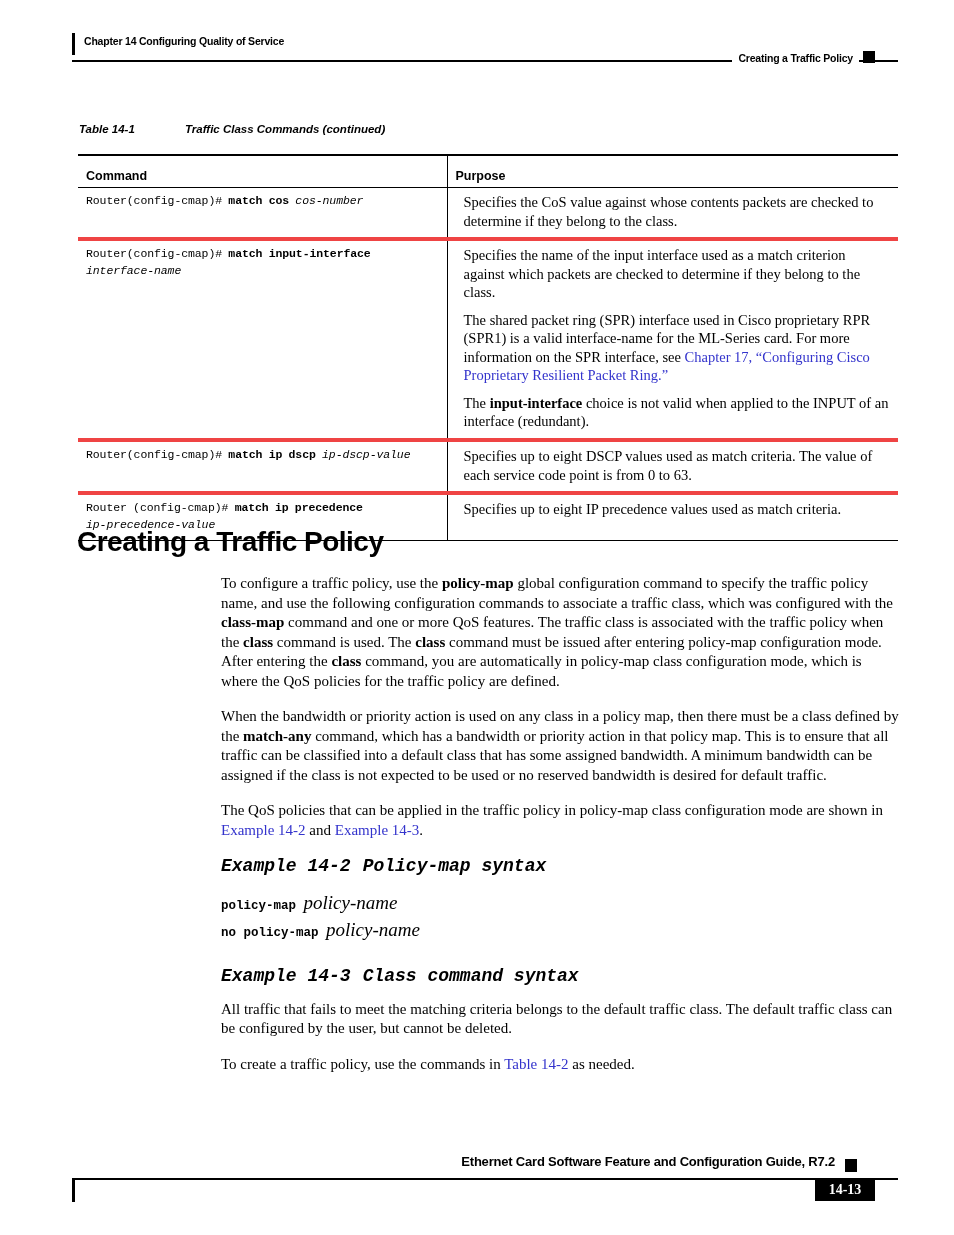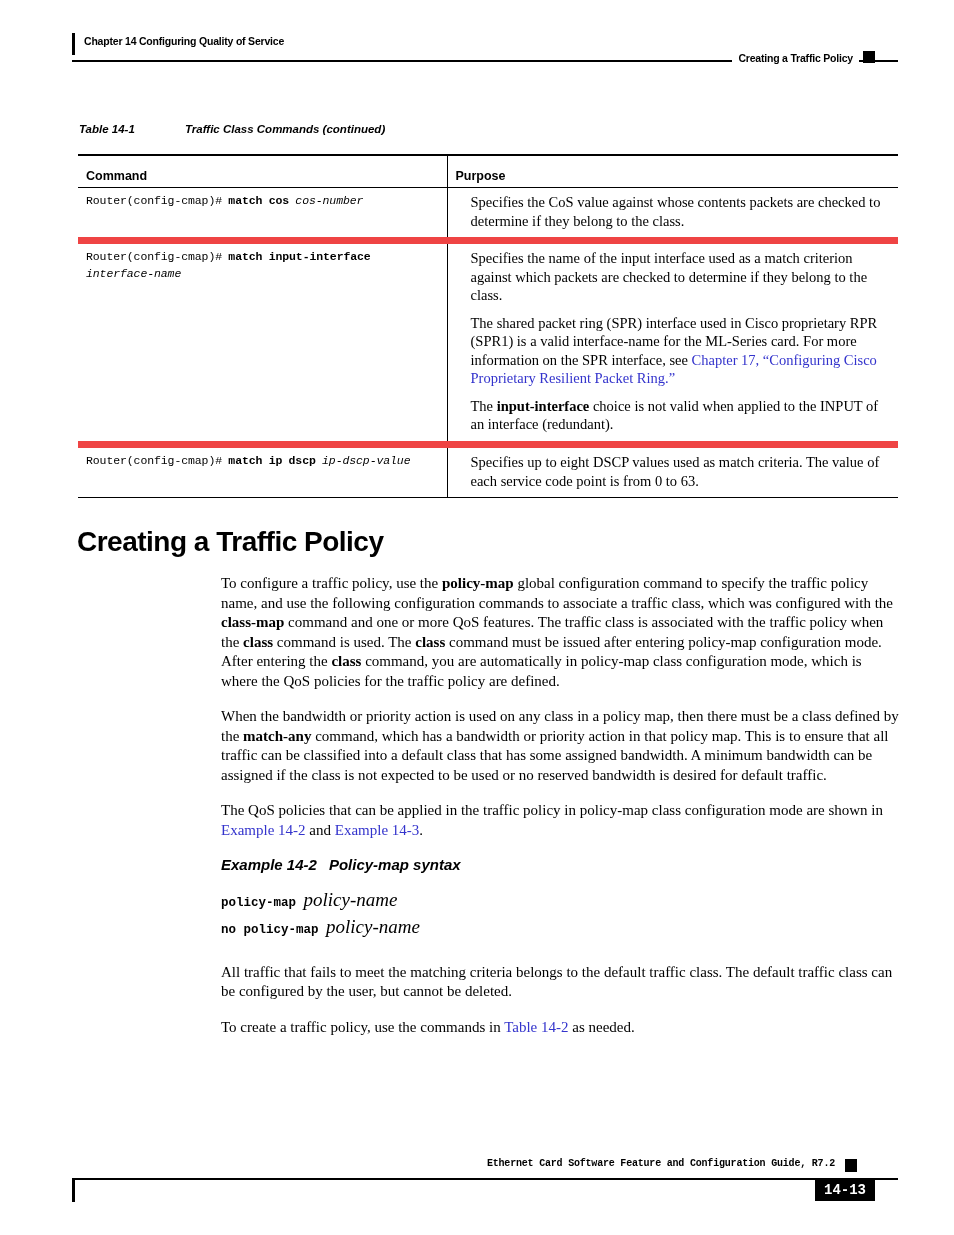--- a/index.html
+++ b/index.html
@@ -106,39 +106,39 @@
   .tbl thead th {
     font-family: "Liberation Sans", sans-serif;
     font-weight: bold;
     font-size: 12.5px;
     border-top: 2px solid #000;
     border-bottom: 1.5px solid #000;
     padding-top: 13px;
     padding-bottom: 4px;
   }
   .tbl tbody td {
-    border-bottom: 7px solid #ef4444;
+    border-bottom: 4px solid #ef4444;
     font-size: 14.5px;
     line-height: 1.28;
   }
   .tbl tbody tr:last-child td { border-bottom: 1.5px solid #000; }
   .tbl th.colsep, .tbl td.colsep { border-left: 1px solid #000; }
 
   .cmd {
     font-family: "Liberation Mono", monospace;
     font-size: 11.5px;
     line-height: 1.45;
     letter-spacing: -0.1px;
     white-space: normal;
     word-spacing: -0.5px;
   }
   .cmd b { font-weight: bold; }
   .cmd i { font-style: italic; }
 
-  .purpose p { margin: 0 0 9px 15px; }
+  .purpose p { margin: 0 0 9px 8px; }
   .purpose p:last-child { margin-bottom: 0; }
   .purpose b { font-weight: bold; }
   a.xref, .xref {
     color: #3333cc;
     text-decoration: none;
   }
 
   
   h1.sect {
     position: absolute;
@@ -162,24 +162,24 @@
   .body-col p.para {
     margin: 0 0 16px 0;
     font-size: 15px;
     line-height: 1.30;
     text-align: left;
   }
   .body-col p.para b { font-weight: bold; }
 
   .ex-title {
     margin: 10px 0 14px 0;
-    font-family: Liberation Sans, sans-serif;
+    font-family: Liberation Mono, monospace;
     font-weight: bold;
     font-style: italic;
-    font-size: 15px;
+    font-size: 18px;
   }
   .ex-title .gap { display: inline-block; width: 12px; }
 
   pre.code {
     margin: 0 0 22px 0;
     font-family: "Liberation Mono", monospace;
     font-size: 12.5px;
     font-weight: bold;
     line-height: 1.42;
     white-space: pre-wrap;
@@ -189,23 +189,23 @@
     font-style: italic;
     font-weight: normal;
     font-size: 19px;
   }
 
   
   .ftr-text {
     position: absolute;
     right: 96px;
     bottom: 68px;
-    font-family: Liberation Mono, monospace;
-    font-weight: bold;
-    font-size: 10px;
+    font-family: Liberation Sans, sans-serif;
+    font-weight: bold;
+    font-size: 13px;
     letter-spacing: -0.2px;
     white-space: nowrap;
   }
   .ftr-square {
     position: absolute;
     right: 74px;
     bottom: 65px;
     width: 12px;
     height: 13px;
     background: #000;
@@ -227,21 +227,21 @@
     background: #000;
   }
   .ftr-pagebox {
     position: absolute;
     right: 56px;
     bottom: 36px;
     min-width: 60px;
     height: 23px;
     background: #000;
     color: #fff;
-    font-family: Liberation Mono, monospace;
+    font-family: Liberation Serif, serif;
     font-weight: bold;
     font-size: 14px;
     display: flex;
     align-items: center;
     justify-content: center;
     padding: 0 8px;
     box-sizing: border-box;
   }
 </style>
 </head>
@@ -294,38 +294,47 @@
 
       <tr>
         <td>
           <div class="cmd"><span>Router(config-cmap)# </span><b>match ip dscp </b><i>ip-dscp-value</i></div>
         </td>
         <td class="colsep purpose">
           <p>Specifies up to eight DSCP values used as match criteria. The value of each service code point is from 0 to 63.</p>
         </td>
       </tr>
 
+      <tr>
+        <td>
+          <div class="cmd"><span>Router (config-cmap)# </span><b>match ip precedence</b><br><i>ip-precedence-value</i></div>
+        </td>
+        <td class="colsep purpose">
+          <p>Specifies up to eight IP precedence values used as match criteria.</p>
+        </td>
+      </tr>
 
     </tbody>
   </table>
 
   <h1 class="sect">Creating a Traffic Policy</h1>
 
   <div class="body-col">
 
     <p class="para"><span>To configure a traffic policy, use the </span><b>policy-map</b><span> global configuration command to specify the traffic policy name, and use the following configuration commands to associate a traffic class, which was configured with the </span><b>class-map</b><span> command and one or more QoS features. The traffic class is associated with the traffic policy when the </span><b>class</b><span> command is used. The </span><b>class</b><span> command must be issued after entering policy-map configuration mode. After entering the </span><b>class</b><span> command, you are automatically in policy-map class configuration mode, which is where the QoS policies for the traffic policy are defined.</span></p>
 
     <p class="para"><span>When the bandwidth or priority action is used on any class in a policy map, then there must be a class defined by the </span><b>match-any</b><span> command, which has a bandwidth or priority action in that policy map. This is to ensure that all traffic can be classified into a default class that has some assigned bandwidth. A minimum bandwidth can be assigned if the class is not expected to be used or no reserved bandwidth is desired for default traffic.</span></p>
 
     <p class="para"><span>The QoS policies that can be applied in the traffic policy in policy-map class configuration mode are shown in </span><a class="xref" href="#">Example 14-2</a><span> and </span><a class="xref" href="#">Example 14-3</a><span>.</span></p>
 
     <div class="ex-title"><span>Example 14-2</span><span class="gap"></span><span>Policy-map syntax</span></div>
     <pre class="code"><span>policy-map </span><i>policy-name</i>
 <span>no policy-map </span><i>policy-name</i></pre>
 
+    <div class="ex-title"><span>Example 14-3</span><span class="gap"></span><span>Class command syntax</span></div>
 
     <p class="para">All traffic that fails to meet the matching criteria belongs to the default traffic class. The default traffic class can be configured by the user, but cannot be deleted.</p>
 
     <p class="para"><span>To create a traffic policy, use the commands in </span><a class="xref" href="#">Table 14-2</a><span> as needed.</span></p>
 
   </div>
 
   <div class="ftr-text">Ethernet Card Software Feature and Configuration Guide, R7.2</div>
   <div class="ftr-square"></div>
   <div class="ftr-rule"></div>

